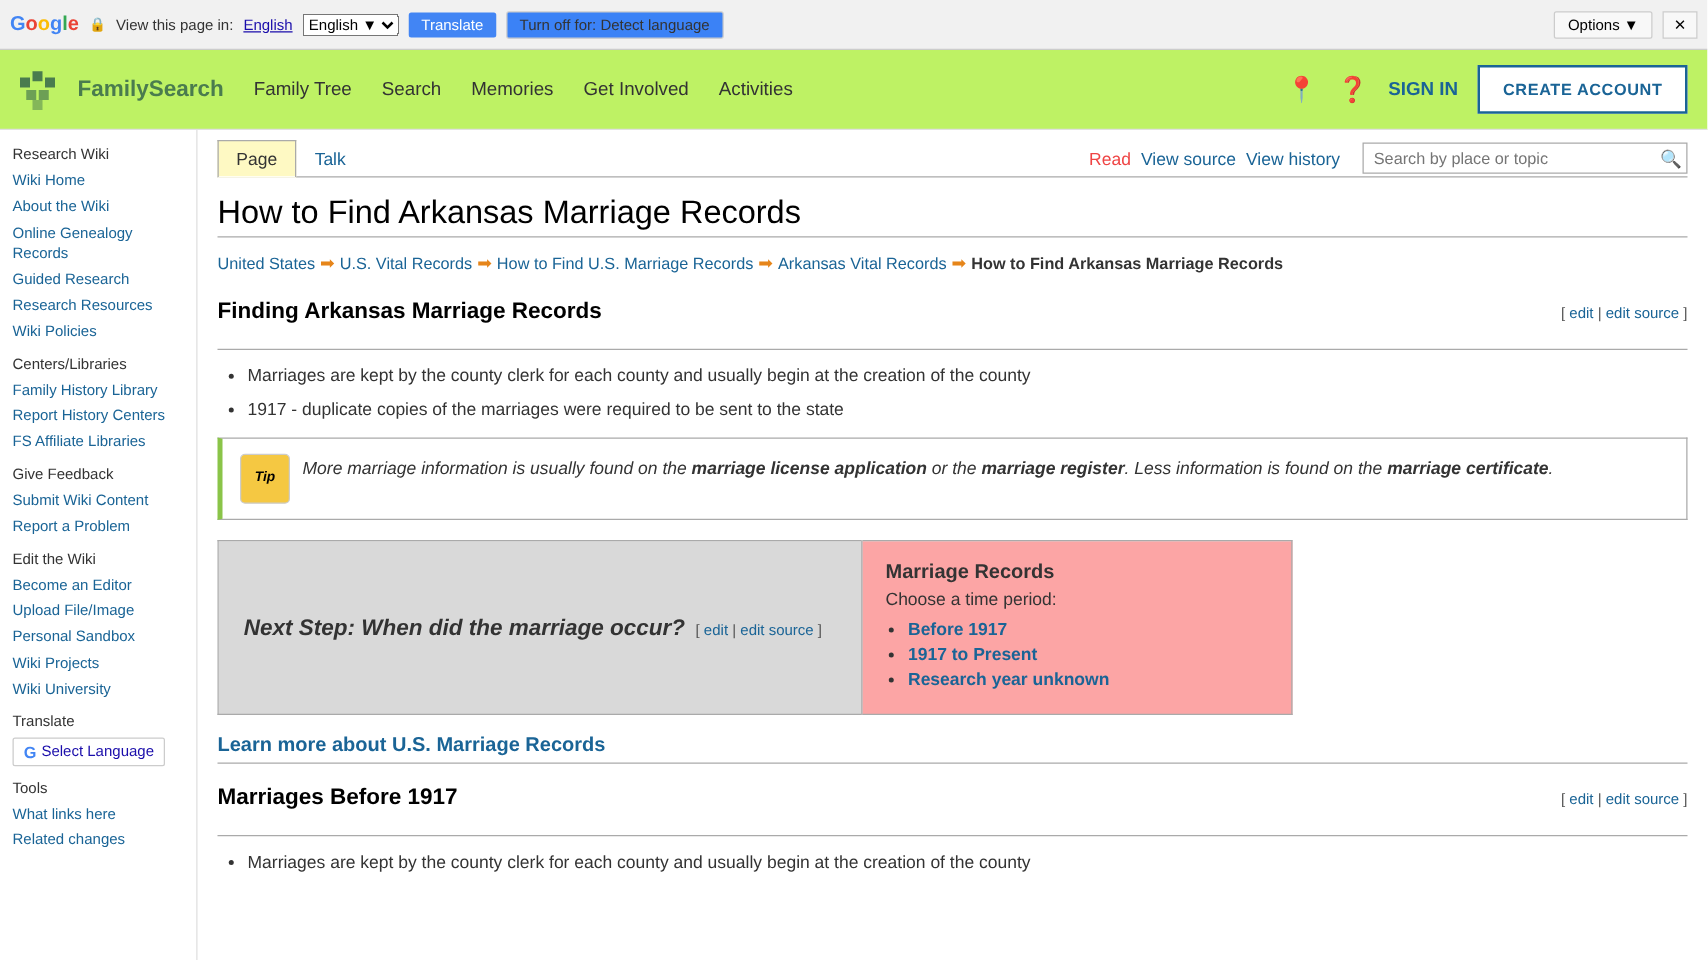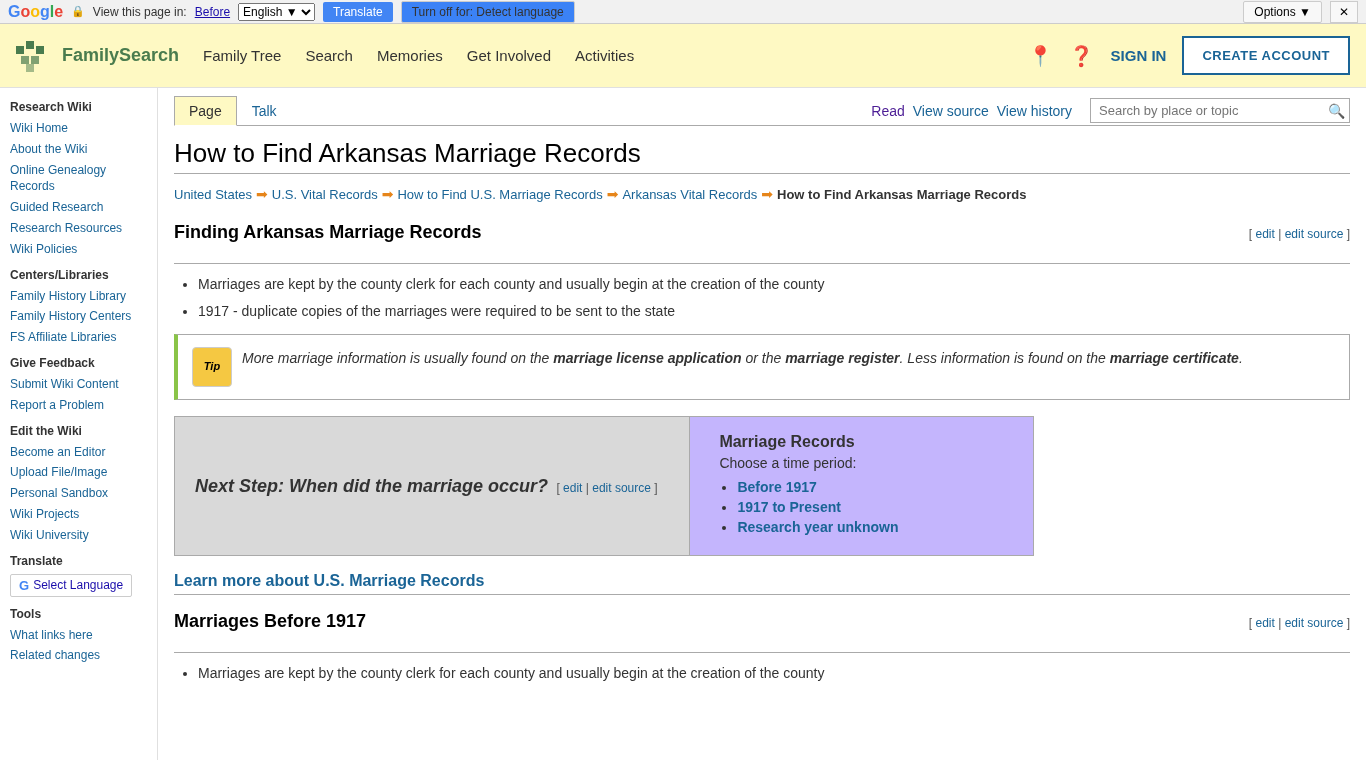--- a/index.html
+++ b/index.html
@@ -7,21 +7,21 @@
 
     
     .translate-bar {
       background: #f1f1f1;
       border-bottom: 1px solid #ccc;
       padding: 4px 8px;
       display: flex;
       align-items: center;
       gap: 8px;
       font-size: 12px;
-      height: 24px;
+      height: 40px;
     }
     .translate-bar .google-logo { font-weight: bold; color: #4285F4; font-size: 16px; }
     .translate-bar .google-logo span:nth-child(2) { color: #EA4335; }
     .translate-bar .google-logo span:nth-child(3) { color: #FBBC05; }
     .translate-bar .google-logo span:nth-child(4) { color: #4285F4; }
     .translate-bar .google-logo span:nth-child(5) { color: #34A853; }
     .translate-bar .google-logo span:nth-child(6) { color: #EA4335; }
     .translate-bar a { color: #1a0dab; text-decoration: underline; }
     .translate-bar select, .translate-bar button { font-size: 12px; }
     .translate-btn {
@@ -58,21 +58,21 @@
     }
     .lock-icon { color: #666; font-size: 11px; }
 
     
     .main-header {
       display: flex;
       align-items: center;
       padding: 0 16px;
       height: 64px;
       border-bottom: 1px solid #e0e0e0;
-      background: #fef9c3;
+      background: #bef264;
     }
     .logo-area {
       display: flex;
       align-items: center;
       margin-right: 24px;
       text-decoration: none;
     }
     .logo-icon {
       width: 40px;
       height: 40px;
@@ -126,21 +126,21 @@
 
     
     .sidebar {
       width: 158px;
       min-width: 158px;
       padding: 12px 10px;
       border-right: 1px solid #e0e0e0;
       font-size: 13px;
     }
     .sidebar-section-title {
-      font-weight: bold;
+      font-weight: normal;
       font-size: 12px;
       color: #333;
       margin-bottom: 6px;
       margin-top: 10px;
     }
     .sidebar-section-title:first-child { margin-top: 0; }
     .sidebar a {
       display: block;
       color: #1a6496;
       text-decoration: none;
@@ -185,21 +185,21 @@
       display: flex;
       align-items: center;
       gap: 8px;
     }
     .tab-actions a {
       color: #1a6496;
       text-decoration: none;
       font-size: 14px;
     }
     .tab-actions a.active-tab {
-      color: #4c1d95;
+      color: #ef4444;
     }
     .search-box-container {
       position: relative;
       margin-left: 10px;
     }
     .search-box-container input {
       width: 260px;
       padding: 4px 28px 4px 8px;
       border: 1px solid #aaa;
       font-size: 13px;
@@ -327,22 +327,22 @@
       font-size: 12px;
       font-weight: normal;
       font-style: normal;
       color: #555;
     }
     .nextstep-left .edit-links a {
       color: #1a6496;
       text-decoration: none;
     }
     .nextstep-right {
-      padding: 16px 29px;
-      background: #c4b5fd;
+      padding: 16px 18px;
+      background: #fca5a5;
       vertical-align: top;
       width: 40%;
     }
     .nextstep-right h3 {
       font-size: 16px;
       font-weight: bold;
       margin-bottom: 4px;
     }
     .nextstep-right p {
       font-size: 14px;
@@ -398,21 +398,21 @@
   </style>
 </head>
 <body>
 
 <div class="translate-bar">
   <span class="google-logo">
     <span>G</span><span>o</span><span>o</span><span>g</span><span>l</span><span>e</span>
   </span>
   <span class="lock-icon">🔒</span>
   <span>View this page in:</span>
-  <a href="#">Before</a>
+  <a href="#">English</a>
   <select><option>English ▼</option></select>
   <button class="translate-btn">Translate</button>
   <button class="turnoff-btn">Turn off for: Detect language</button>
   <button class="options-btn">Options ▼</button>
   <button class="close-btn">✕</button>
 </div>
 
 <div class="main-header">
   <a class="logo-area" href="#">
 
@@ -446,21 +446,21 @@
   <aside class="sidebar" id="sidebar-container">
   <div class="sidebar-section-title">Research Wiki</div>
       <a href="#">Wiki Home</a>
       <a href="#">About the Wiki</a>
       <a href="#">Online Genealogy Records</a>
       <a href="#">Guided Research</a>
       <a href="#">Research Resources</a>
       <a href="#">Wiki Policies</a>
       <div class="sidebar-section-title">Centers/Libraries</div>
       <a href="#">Family History Library</a>
-      <a href="#">Family History Centers</a>
+      <a href="#">Report History Centers</a>
       <a href="#">FS Affiliate Libraries</a>
       <div class="sidebar-section-title">Give Feedback</div>
       <a href="#">Submit Wiki Content</a>
       <a href="#">Report a Problem</a>
       <div class="sidebar-section-title">Edit the Wiki</div>
       <a href="#">Become an Editor</a>
       <a href="#">Upload File/Image</a>
       <a href="#">Personal Sandbox</a>
       <a href="#">Wiki Projects</a>
       <a href="#">Wiki University</a>

